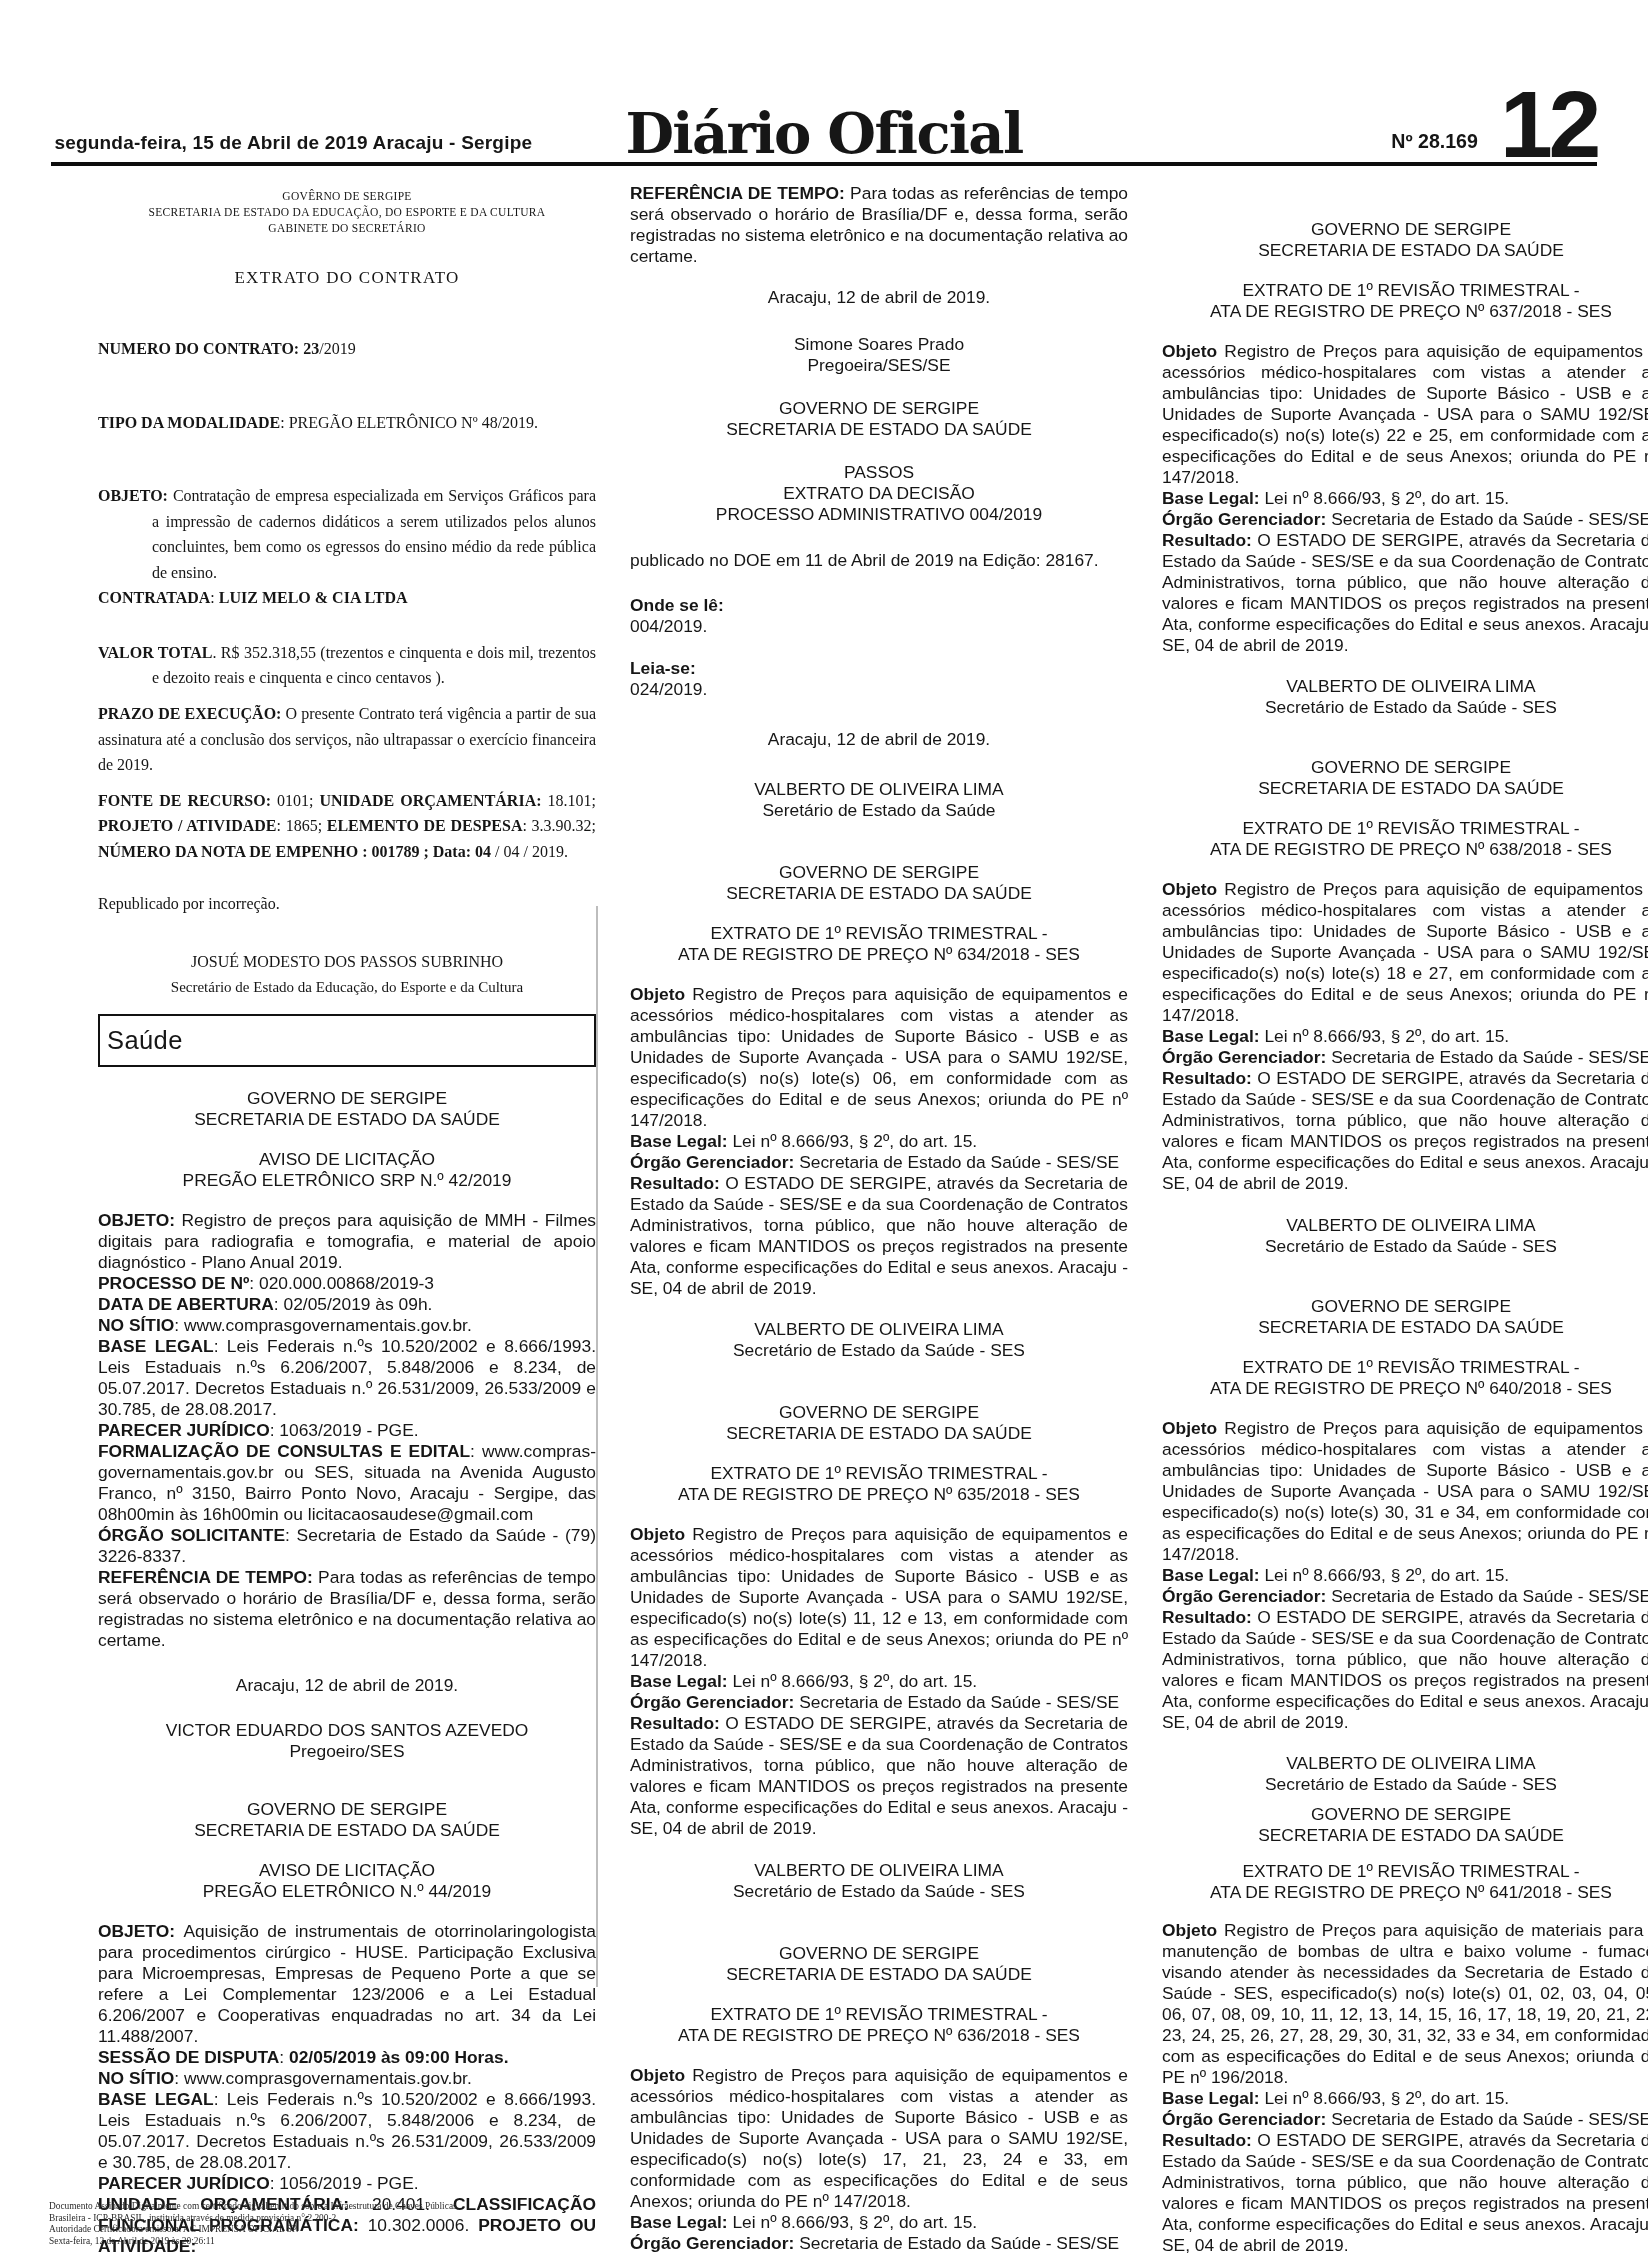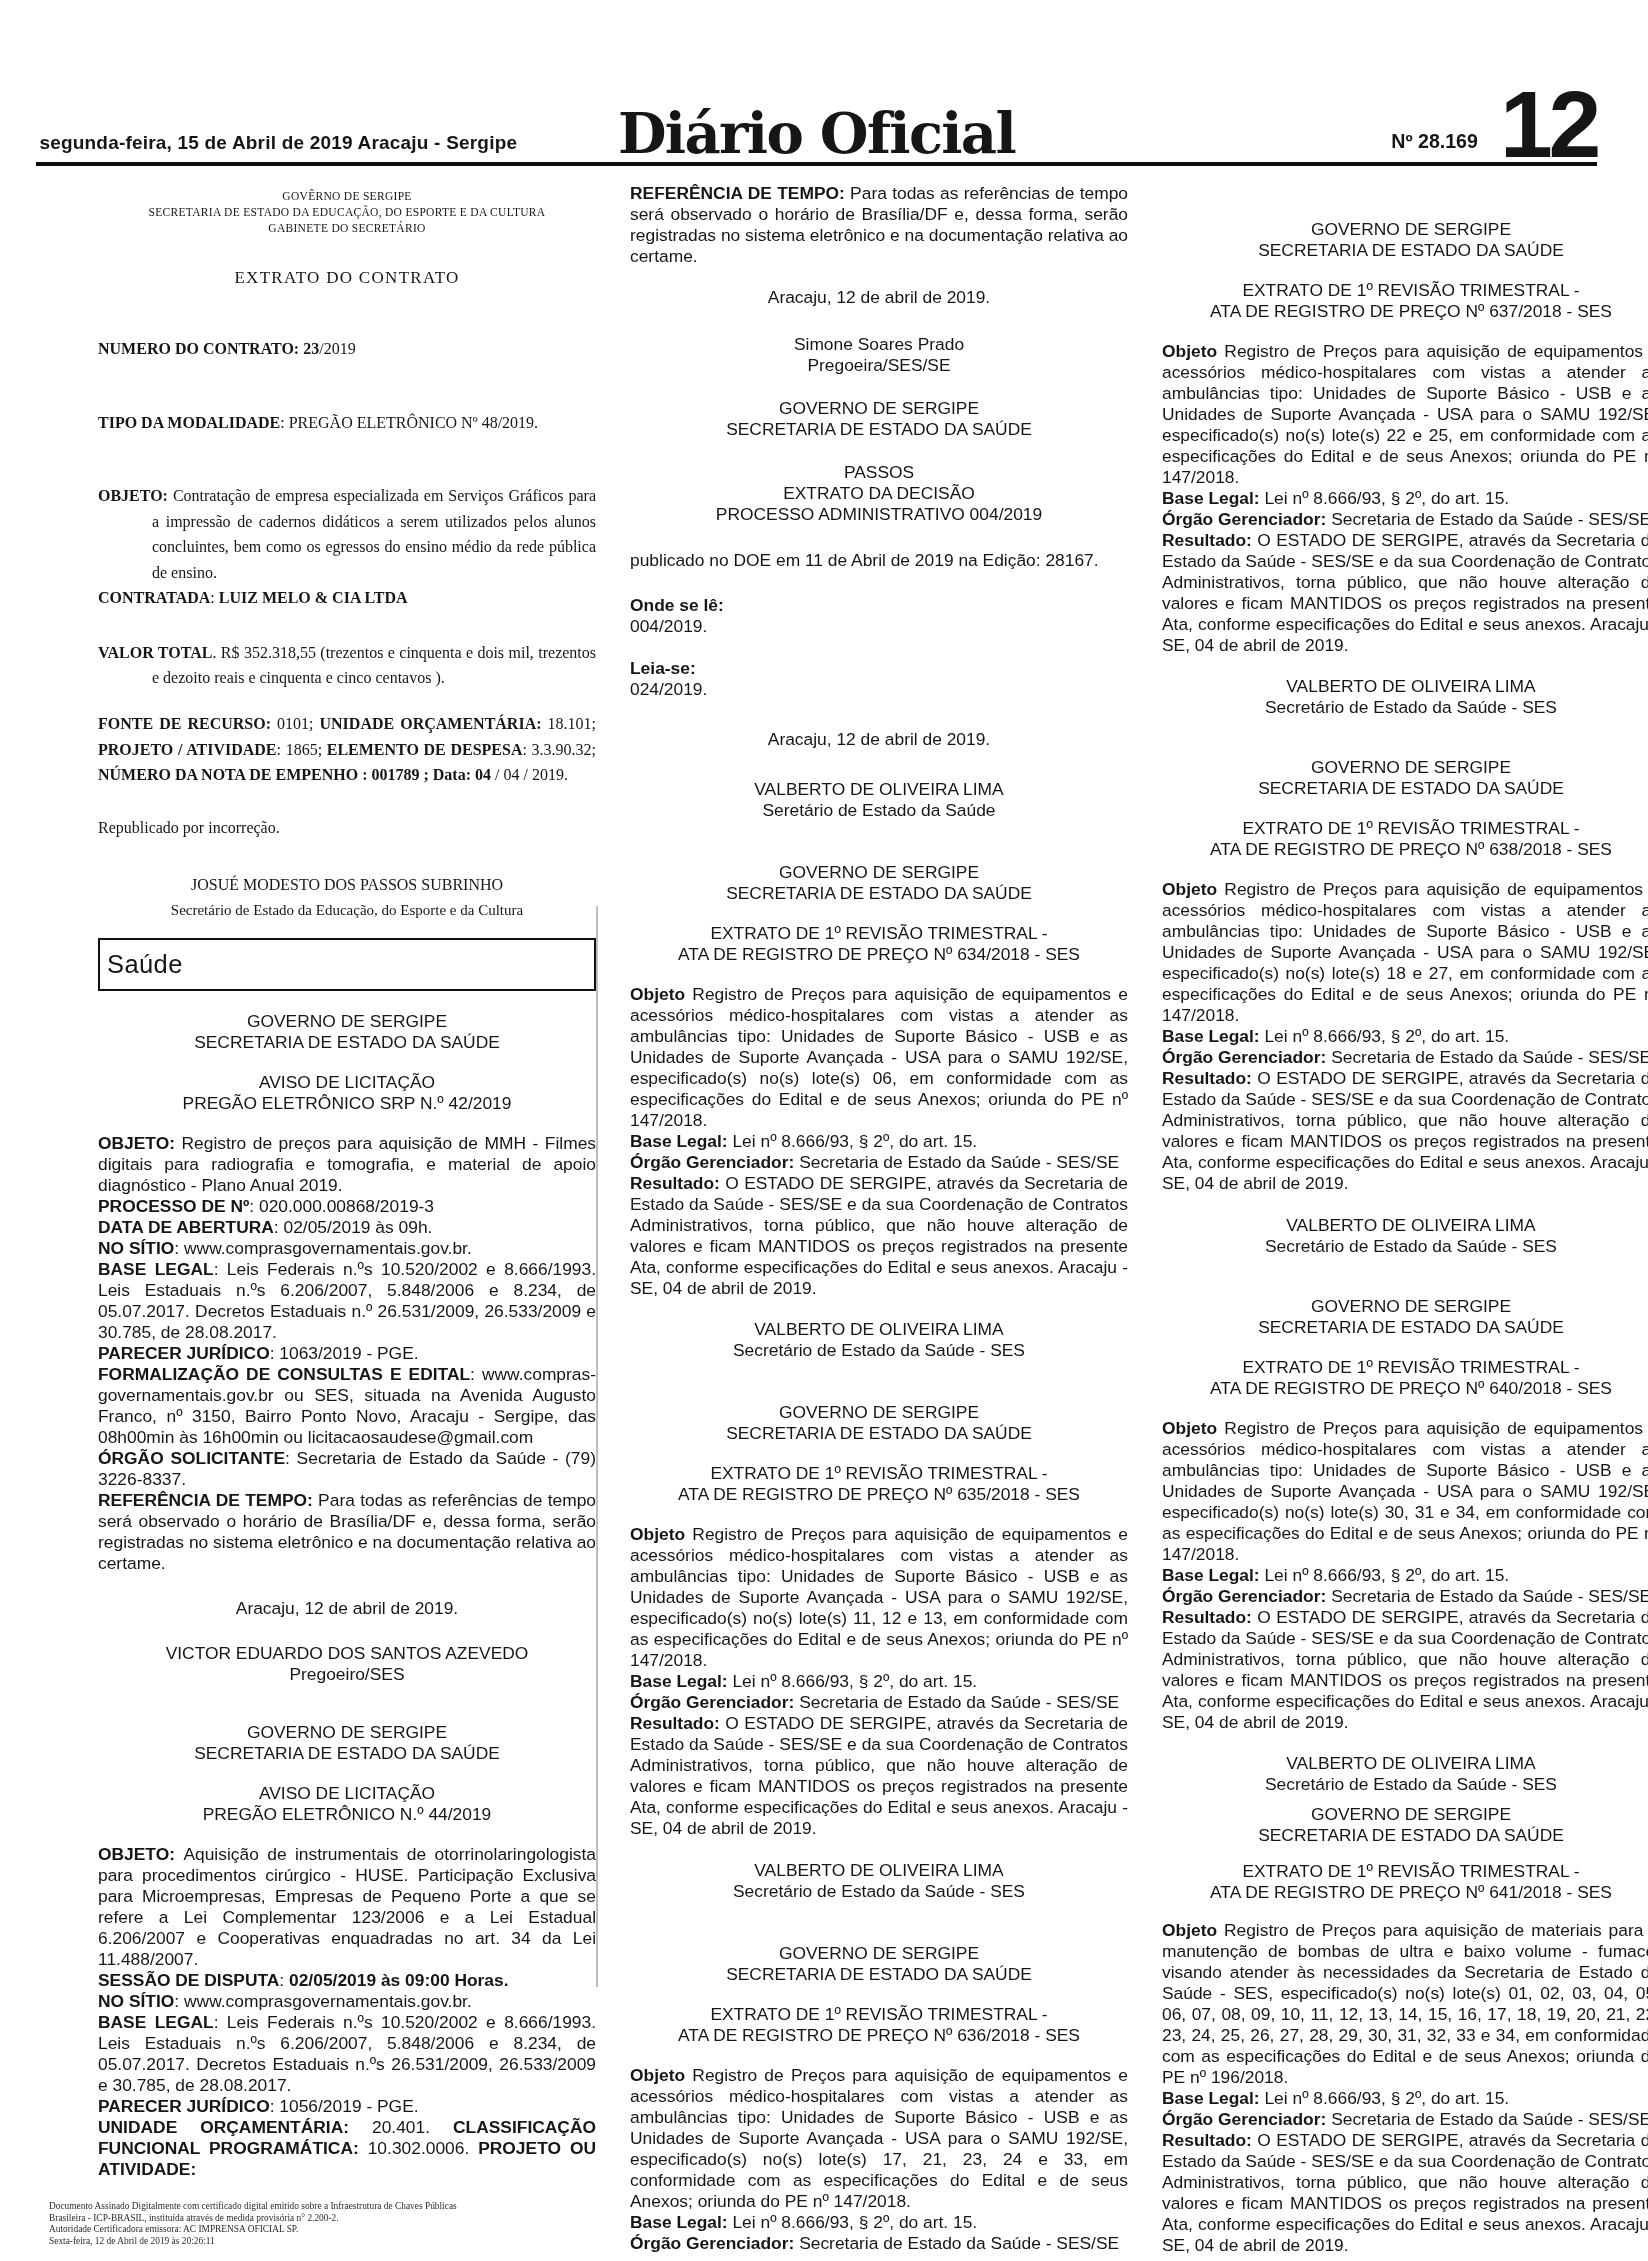--- a/index.html
+++ b/index.html
@@ -3,21 +3,21 @@
 <meta charset="utf-8">
 <style>
   html,body{margin:0;padding:0;}
   body{
     width:1648px;height:2261px;position:relative;overflow:hidden;
     background:#ffffff;color:#161616;
     font-family:"Liberation Sans",sans-serif;
   }
   
   header{
-    position:relative;height:162px;margin:0 51px 0 36px;
+    position:relative;height:162px;margin:0 51px 0 51px;
     border-bottom:4.3px solid #0d0d0d;
   }
   .h-date{
     position:absolute;left:3.4px;bottom:8.5px;
     font:bold 19px/1.1 "Liberation Sans",sans-serif;letter-spacing:0.2px;
   }
   .masthead{
     position:absolute;left:50%;transform:translateX(-50%);bottom:1px;
     font:bold 56px/1 "DejaVu Serif",serif;letter-spacing:-1.7px;white-space:nowrap;
   }
@@ -77,20 +77,21 @@
       <div class="gap" style="height: 48px;"></div>
       <p class="para serif"><span class="b">NUMERO DO CONTRATO: 23</span><span>/2019</span></p>
       <div class="gap" style="height: 48px;"></div>
       <p class="para serif"><span class="b">TIPO DA MODALIDADE</span><span>: PREGÃO ELETRÔNICO  Nº 48/2019.</span></p>
       <div class="gap" style="height: 48px;"></div>
       <p class="para serif hang"><span class="b">OBJETO: </span><span>Contratação de empresa especializada em Serviços Gráficos para a  impressão de cadernos didáticos a serem utilizados pelos alunos concluintes, bem como os egressos do ensino médio da rede pública de ensino.</span></p>
       <p class="para serif"><span class="b">CONTRATADA</span><span>:  </span><span class="b">LUIZ MELO &amp; CIA LTDA</span></p>
       <div class="gap" style="height: 29px;"></div>
       <p class="para serif hang"><span class="b">VALOR TOTAL</span><span>. R$ 352.318,55 (trezentos e cinquenta e dois mil, trezentos e dezoito reais e cinquenta e cinco centavos ).</span></p>
       <div class="gap" style="height: 10.2px;"></div>
+      <p class="para serif"><span class="b">PRAZO DE EXECUÇÃO: </span><span>O presente Contrato terá vigência a partir de sua assinatura até a conclusão dos serviços, não ultrapassar o exercício financeira de 2019.</span></p>
       <div class="gap" style="height: 10.2px;"></div>
       <p class="para serif"><span class="b">FONTE DE RECURSO: </span><span>0101;  </span><span class="b">UNIDADE ORÇAMENTÁRIA: </span><span> 18.101;  </span><span class="b">PROJETO / ATIVIDADE</span><span>:  1865;  </span><span class="b">ELEMENTO DE DESPESA</span><span>: 3.3.90.32;  </span><span class="b">NÚMERO DA NOTA DE EMPENHO : </span><span class="b">001789 ;  </span><span class="b">Data: </span><span class="b">04</span><span> / 04 / 2019.</span></p>
       <div class="gap" style="height: 27px;"></div>
       <p class="para serif"><span>Republicado por incorreção.</span></p>
       <div class="gap" style="height: 34px;"></div>
       <div class="lines serif-sig">
         <div class="ln b">JOSUÉ MODESTO DOS PASSOS SUBRINHO</div>
       </div>
       <div class="gap" style="height: 5.1px;"></div>
       <div class="lines serif-role">

